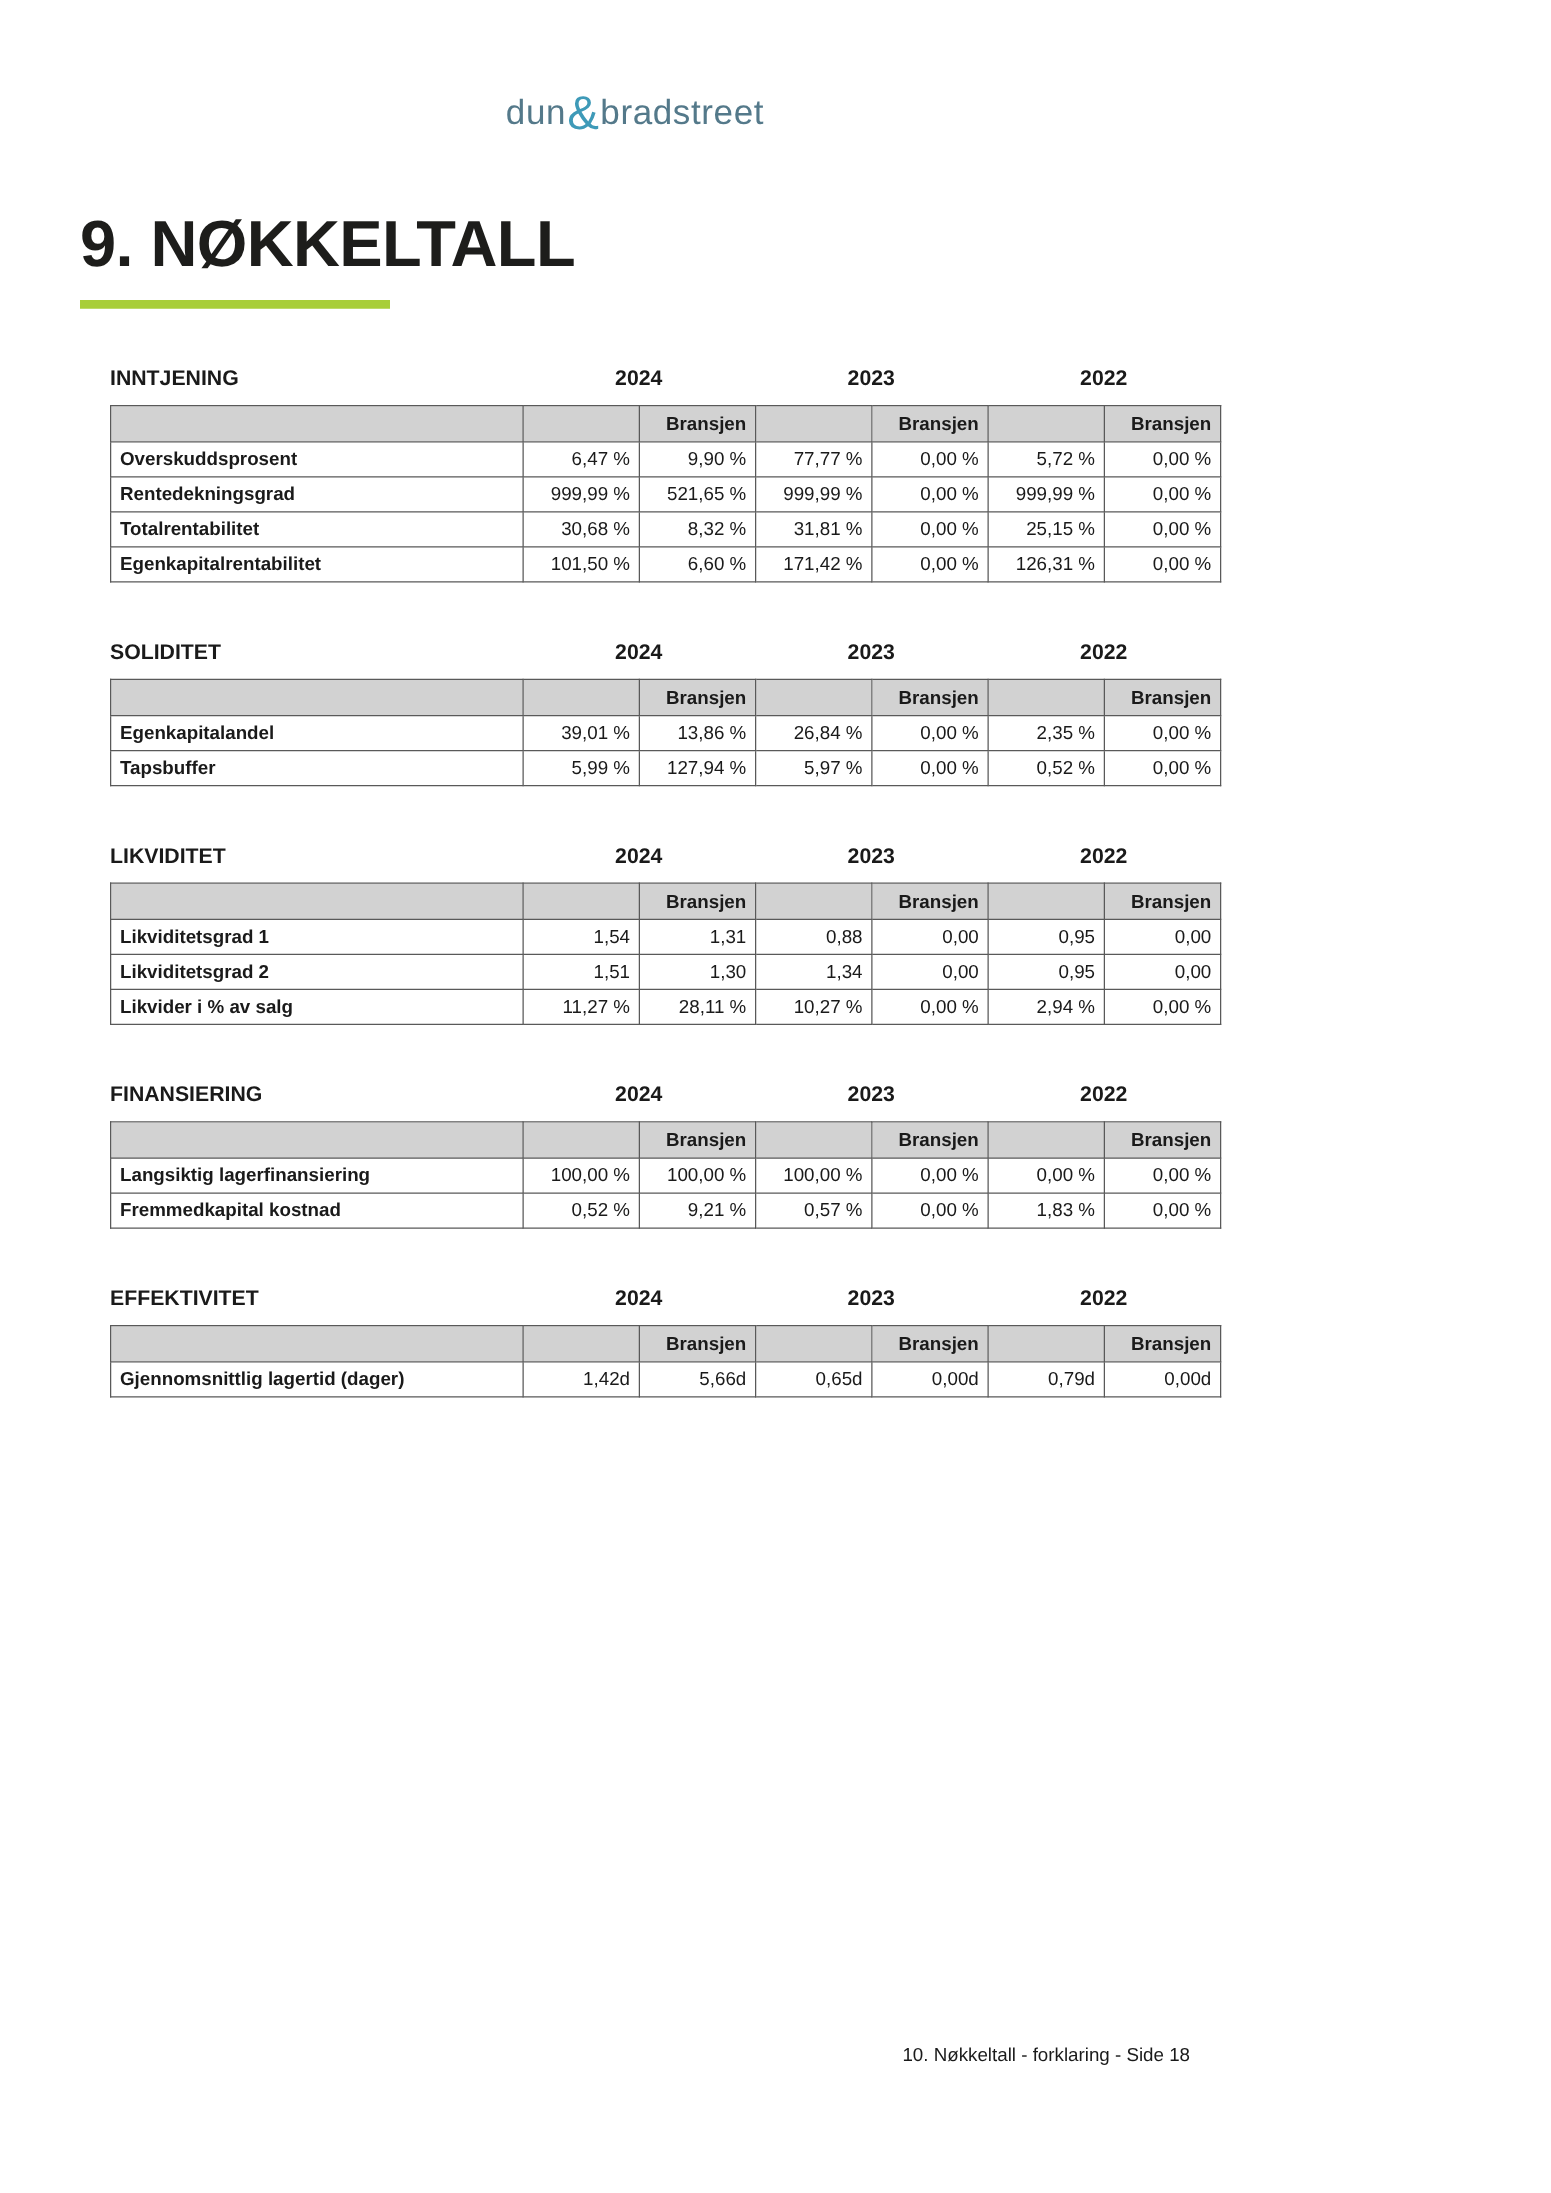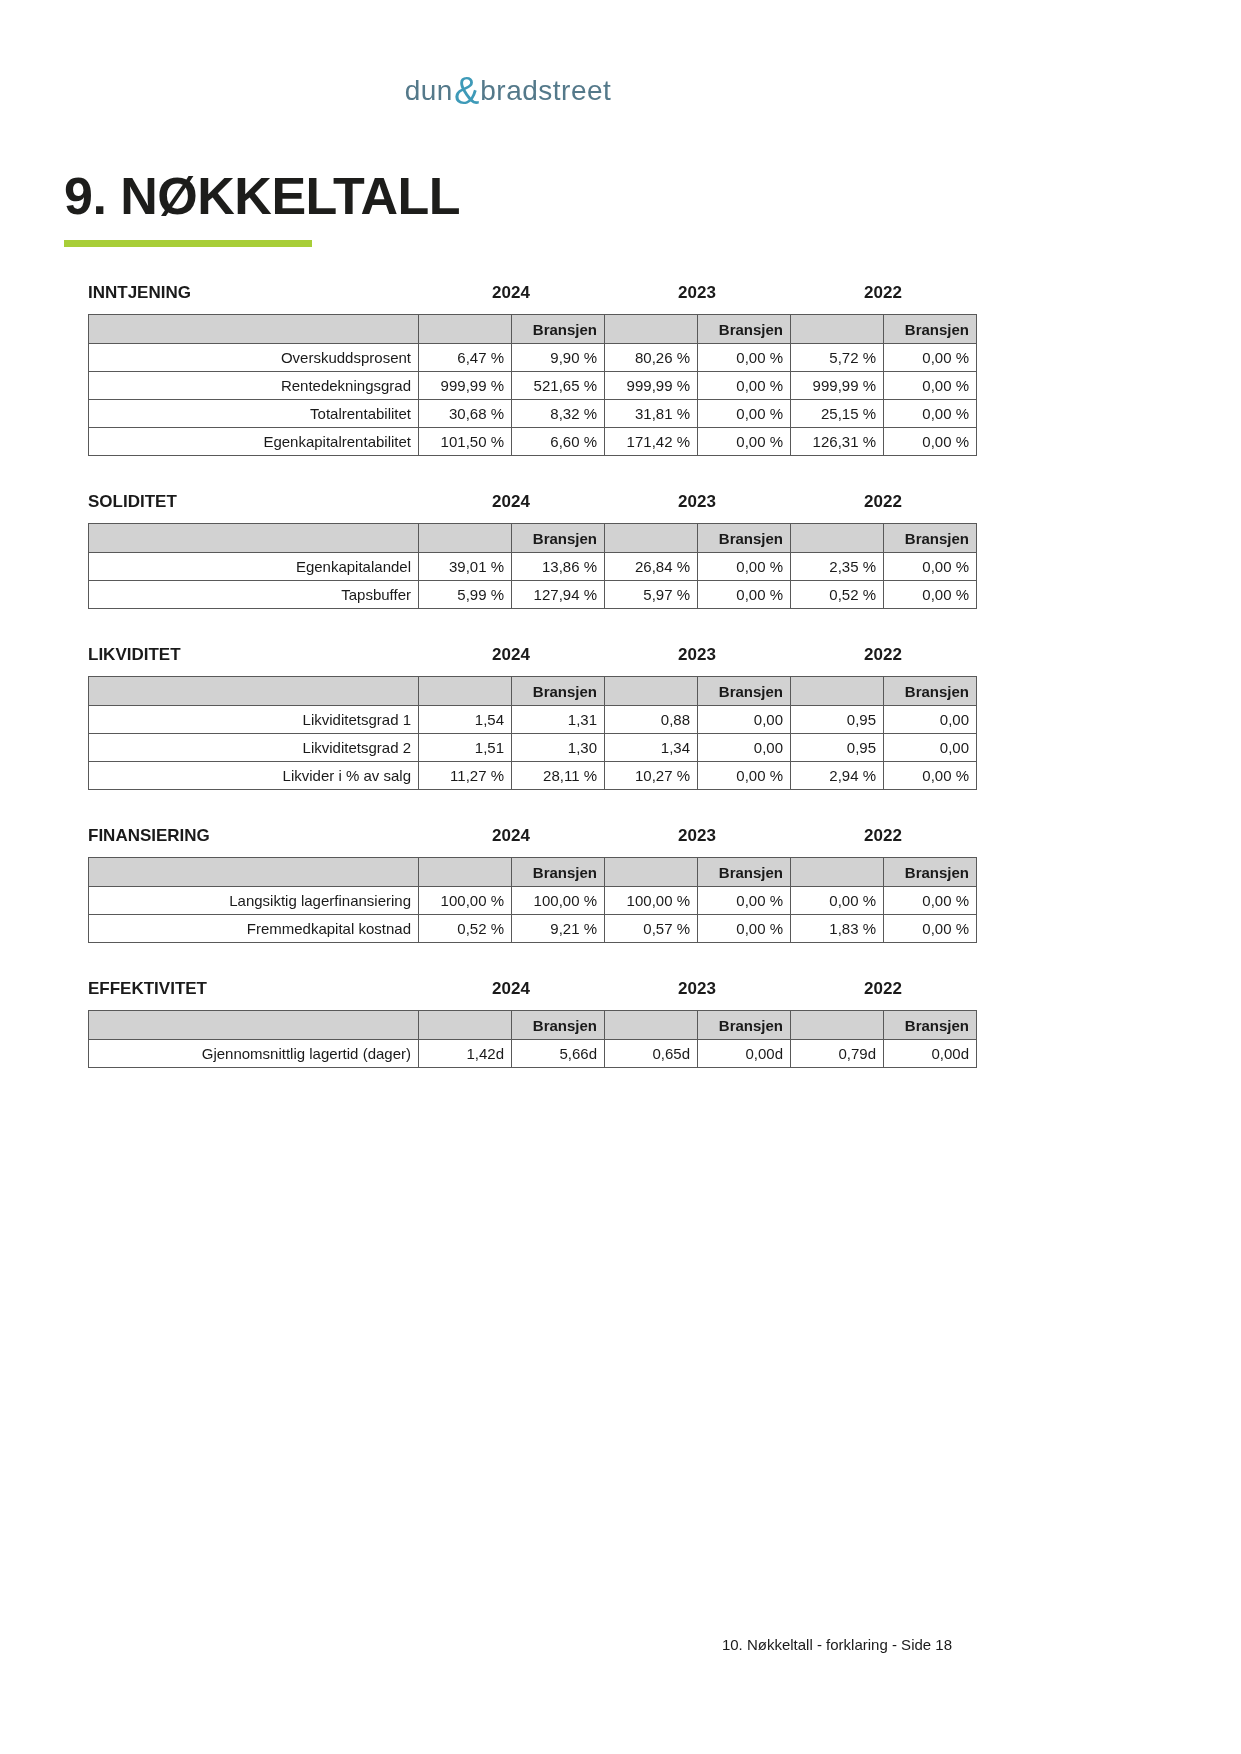--- a/index.html
+++ b/index.html
@@ -49,21 +49,21 @@
     color: #1d1d1b;
     line-height: 1;
   }
   .title-underline {
     width: 248px;
     height: 7px;
     margin-top: 18px;
     background: var(--accent-green, #a8ce38);
   }
   
-  .kpi-block { margin-top: 36px; padding-left: 24px; }
+  .kpi-block { margin-top: 46px; padding-left: 24px; }
   .section-head {
     position: relative;
     height: 21px;
     margin-bottom: 10px;
   }
   .section-title {
     position: absolute;
     left: 0; top: 0;
     font-size: 17px;
     font-weight: bold;
@@ -93,21 +93,21 @@
     padding: 0 7px;
     overflow: hidden;
     white-space: nowrap;
   }
   table.kpi thead td {
     background: var(--table-header-gray, #d2d2d2);
     height: 29px;
     font-weight: bold;
     text-align: right;
   }
-  td.label-cell { text-align: right; }
+  td.label-cell { text-align: left; font-weight: bold; }
   td.value-cell { text-align: right; }
   
   .page-footer {
     position: absolute;
     top: 1636px;
     left: 64px;
     width: 888px;
     text-align: right;
     font-size: 15px;
   }
@@ -151,21 +151,21 @@
           <td>Bransjen</td>
           <td></td>
           <td>Bransjen</td>
         </tr>
       </thead>
       <tbody>
               <tr>
                 <td class="label-cell">Overskuddsprosent</td>
                 <td class="value-cell">6,47 %</td>
                 <td class="value-cell">9,90 %</td>
-                <td class="value-cell">80,26 %</td>
+                <td class="value-cell">77,77 %</td>
                 <td class="value-cell">0,00 %</td>
                 <td class="value-cell">5,72 %</td>
                 <td class="value-cell">0,00 %</td>
               </tr>
               <tr>
                 <td class="label-cell">Rentedekningsgrad</td>
                 <td class="value-cell">999,99 %</td>
                 <td class="value-cell">521,65 %</td>
                 <td class="value-cell">999,99 %</td>
                 <td class="value-cell">0,00 %</td>

